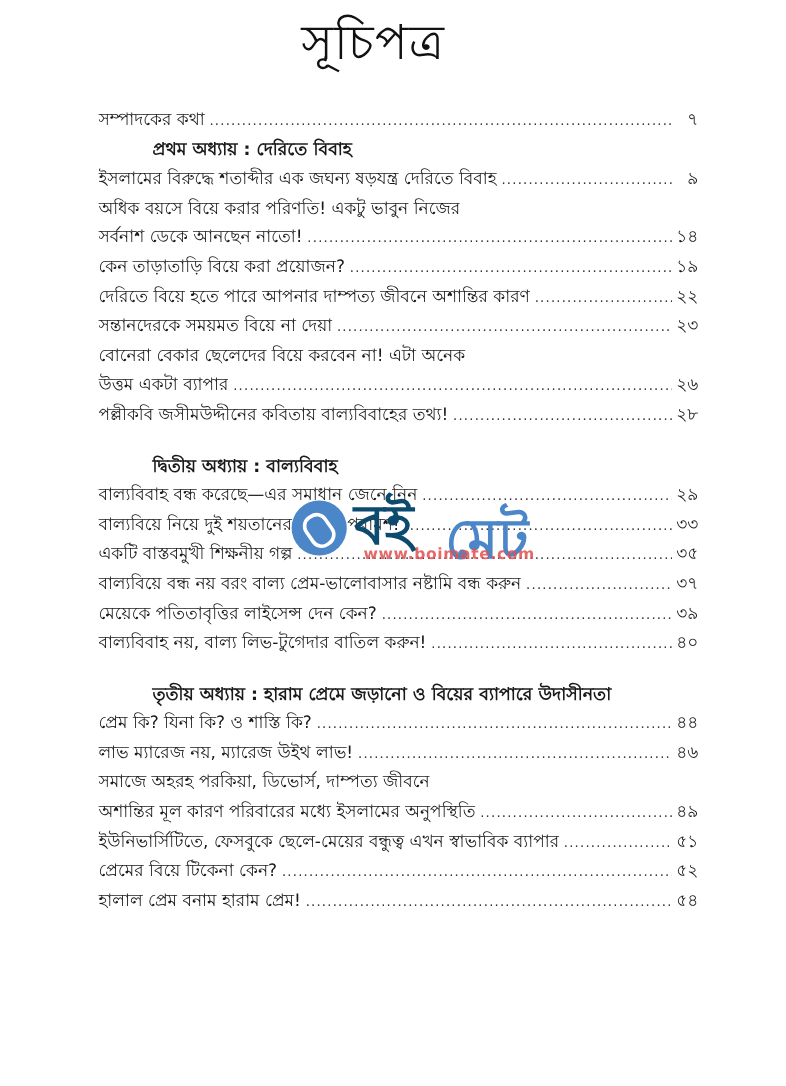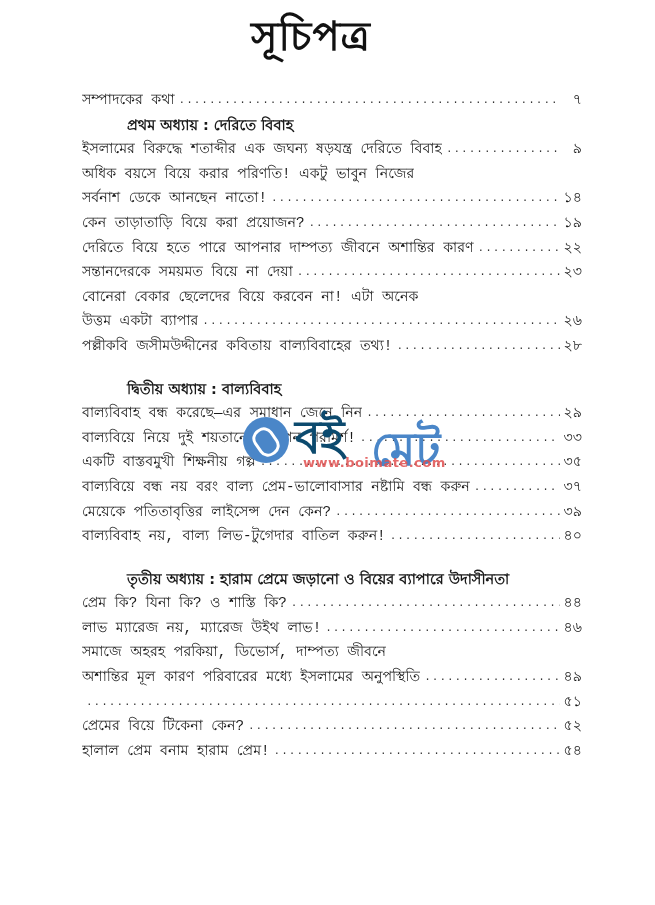--- a/index.html
+++ b/index.html
@@ -15,39 +15,38 @@
       font-family: "DejaVu Sans", sans-serif;
       color: #1a1a1a;
     }
     .page-title {
       position: absolute;
       top: 6px;
       left: 0;
       width: 622px;
       text-align: center;
       font-size: 40px;
-      font-weight: bold;
+      font-weight: normal;
       letter-spacing: 1px;
       color: #111;
       line-height: 60px;
     }
     .toc {
       position: absolute;
       top: 88px;
       left: 82px;
       width: 500px;
     }
     .row {
       display: flex;
-      align-items: flex-end;
+      align-items: flex-start;
       height: 24.6px;
       font-size: 14.2px;
       line-height: 24.6px;
       white-space: nowrap;
-      font-family: Liberation Mono, monospace;
     }
     .row .title {
       flex: 0 0 auto;
       overflow: hidden;
     }
     .row .dots {
       flex: 1 1 auto;
       overflow: hidden;
       margin: 0 4px;
       color: #333;
@@ -241,20 +240,21 @@
   <div class="row cont">
     <span class="title">সমাজে অহরহ পরকিয়া, ডিভোর্স, দাম্পত্য জীবনে</span>
 
   </div>
   <div class="row">
     <span class="title">অশান্তির মূল কারণ পরিবারের মধ্যে ইসলামের অনুপস্থিতি</span>
     <span class="dots"></span>
     <span class="page">৪৯</span>
   </div>
   <div class="row">
+    <span class="title">ইউনিভার্সিটিতে, ফেসবুকে ছেলে-মেয়ের বন্ধুত্ব এখন স্বাভাবিক ব্যাপার</span>
     <span class="dots"></span>
     <span class="page">৫১</span>
   </div>
   <div class="row">
     <span class="title">প্রেমের বিয়ে টিকেনা কেন?</span>
     <span class="dots"></span>
     <span class="page">৫২</span>
   </div>
   <div class="row">
     <span class="title">হালাল প্রেম বনাম হারাম প্রেম!</span>

